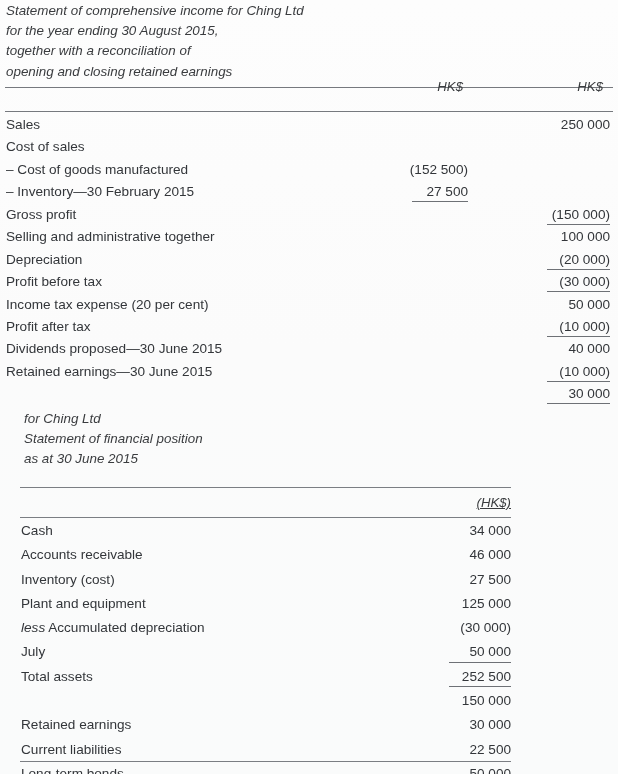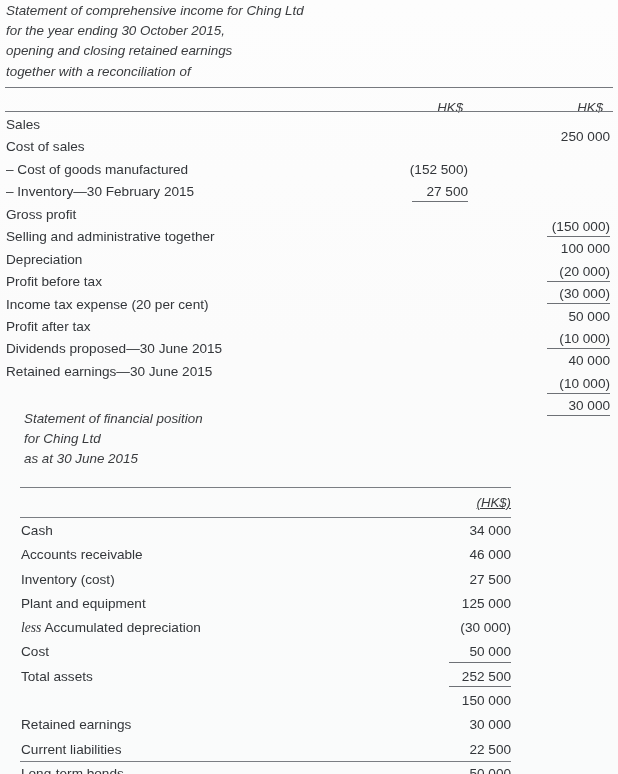--- a/index.html
+++ b/index.html
@@ -46,21 +46,21 @@
     left: 5px;
     width: 608px;
     height: 0;
     border-top: 1.15px solid #76797e;
   }
   #inc-rule-top    { top: 87px; }
   #inc-rule-second { top: 111px; }
 
   #inc-header-row {
     position: absolute;
-    left: 0; top: 96px;
+    left: 0; top: 75px;
     width: 611px; height: 23px;
   }
   .col-head {
     position: absolute;
     font-style: italic;
     font-size: 13.2px;
     line-height: 23px;
     color: #3a3c3f;
     text-align: right;
   }
@@ -89,21 +89,21 @@
   .row .amt {
     position: absolute;
     top: 0;
     font-size: 13.6px;
     line-height: 22.45px;
     color: #33363a;
     text-align: right;
     white-space: nowrap;
   }
   .amt.mid   { right: 150px; width: 120px; }
-  .amt.right { right: 8px;   width: 120px; margin-top: 12px; }
+  .amt.right { right: 8px;   width: 120px; }
 
   
   .amt.ul-mid::after,
   .amt.ul-right::after {
     content: "";
     position: absolute;
     bottom: 1.5px;
     height: 0;
     border-top: 1.1px solid #6e7176;
   }
@@ -152,21 +152,20 @@
     width: 618px;
   }
   #pos-rows .row { height: 24.3px; }
   #pos-rows .row .label {
     left: 21px;
     font-size: 13.6px;
     line-height: 24.3px;
   }
   #pos-rows .row .label em {
     font-style: italic;
-    font-family: Liberation Serif, serif;
   }
   #pos-rows .amt {
     right: 107px;
     width: 130px;
     font-size: 13.6px;
     line-height: 24.3px;
   }
   #pos-rows .amt.ul-right::after {
     right: 0;
     width: 62px;
@@ -177,23 +176,23 @@
 </style>
 </head>
 <body>
 
 <div class="page">
 
   <section id="income-statement">
 
     <div id="income-title-block">
       <div class="stmt-title">Statement of comprehensive income for Ching Ltd</div>
-      <div class="stmt-title">for the year ending 30 October 2015,</div>
+      <div class="stmt-title">for the year ending 30 August 2015,</div>
+      <div class="stmt-title">together with a reconciliation of</div>
       <div class="stmt-title">opening and closing retained earnings</div>
-      <div class="stmt-title">together with a reconciliation of</div>
     </div>
 
     <div class="rule-full" id="inc-rule-top"></div>
 
     <div id="inc-header-row">
       <div class="col-head" id="inc-head-mid">HK$</div>
       <div class="col-head" id="inc-head-right">HK$</div>
     </div>
 
     <div class="rule-full" id="inc-rule-second"></div>
@@ -278,22 +277,22 @@
         <span class="amt mid"></span>
         <span class="amt right ul-right">30 000</span>
       </div>
 
     </div>
   </section>
 
   <section id="position-statement">
 
     <div id="pos-title-block">
+      <div class="stmt-title">for Ching Ltd</div>
       <div class="stmt-title">Statement of financial position</div>
-      <div class="stmt-title">for Ching Ltd</div>
       <div class="stmt-title">as at 30 June 2015</div>
     </div>
 
     <div class="rule-bs" id="pos-rule-top"></div>
 
     <div id="pos-header-row">
       <div id="pos-head-cur">(HK$)</div>
     </div>
 
     <div class="rule-bs" id="pos-rule-second"></div>
@@ -319,21 +318,21 @@
         <span class="label">Plant and equipment</span>
         <span class="amt">125 000</span>
       </div>
 
       <div class="row">
         <span class="label"><em>less</em> Accumulated depreciation</span>
         <span class="amt">(30 000)</span>
       </div>
 
       <div class="row">
-        <span class="label">Cost</span>
+        <span class="label">July</span>
         <span class="amt ul-right">50 000</span>
       </div>
 
       <div class="row">
         <span class="label">Total assets</span>
         <span class="amt ul-right">252 500</span>
       </div>
 
       <div class="row">
         <span class="amt">150 000</span>

